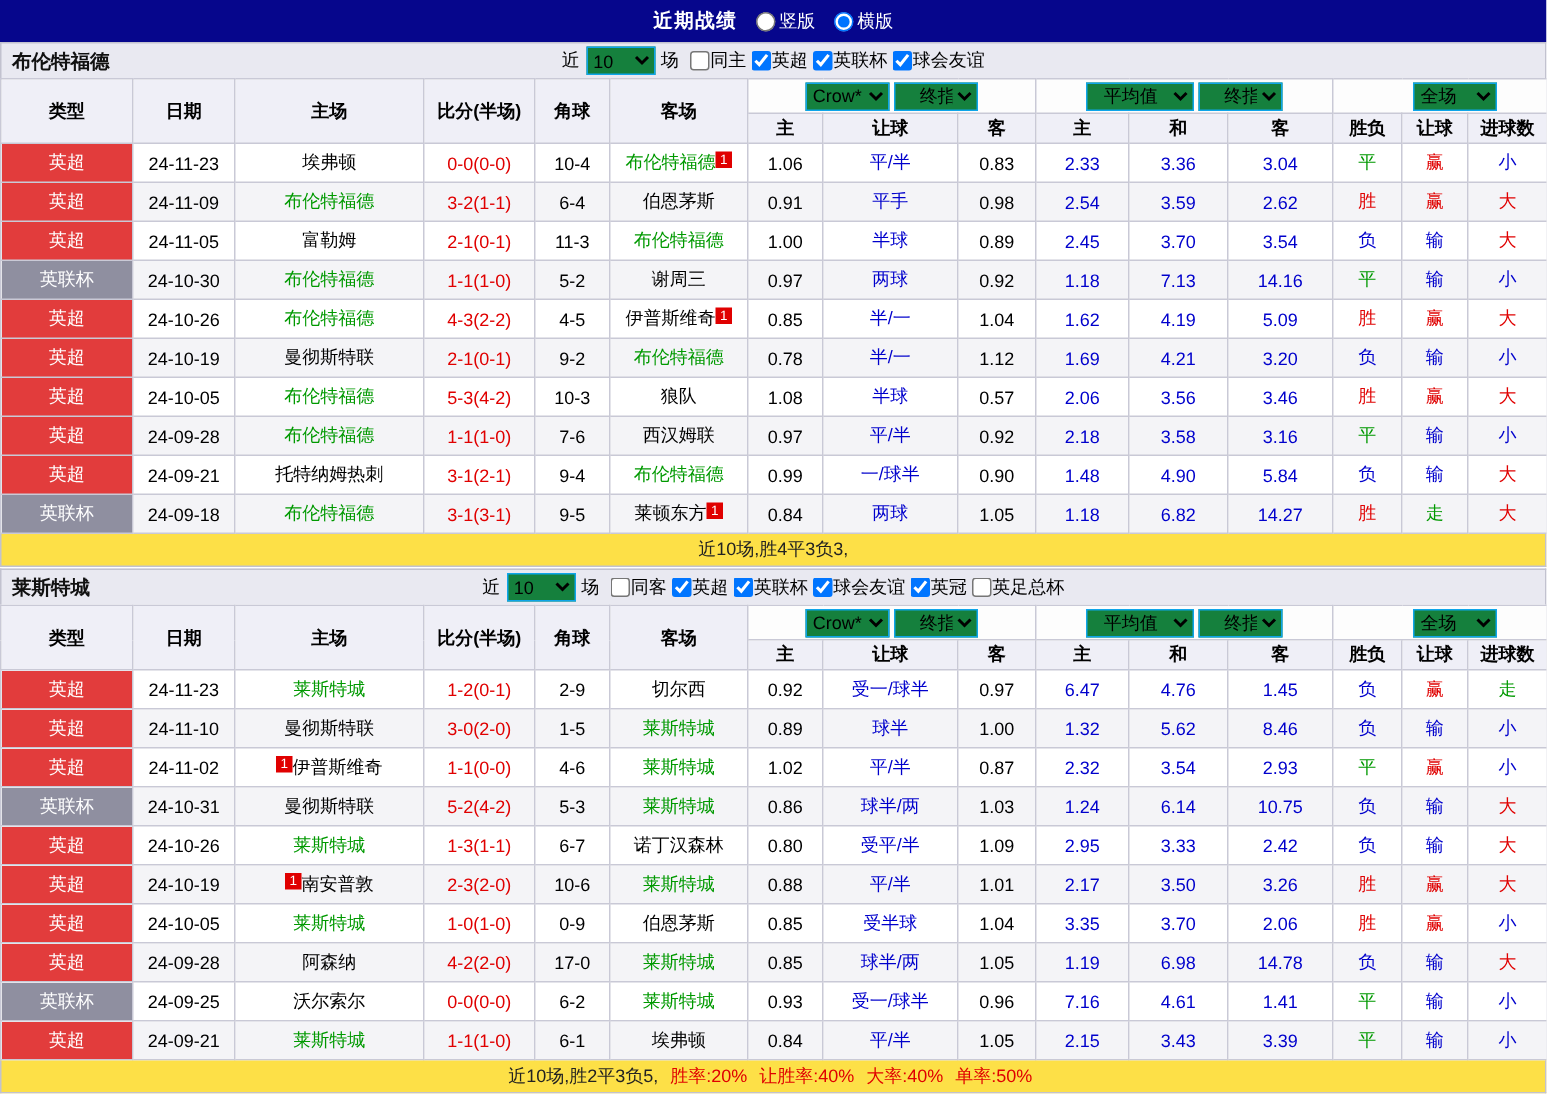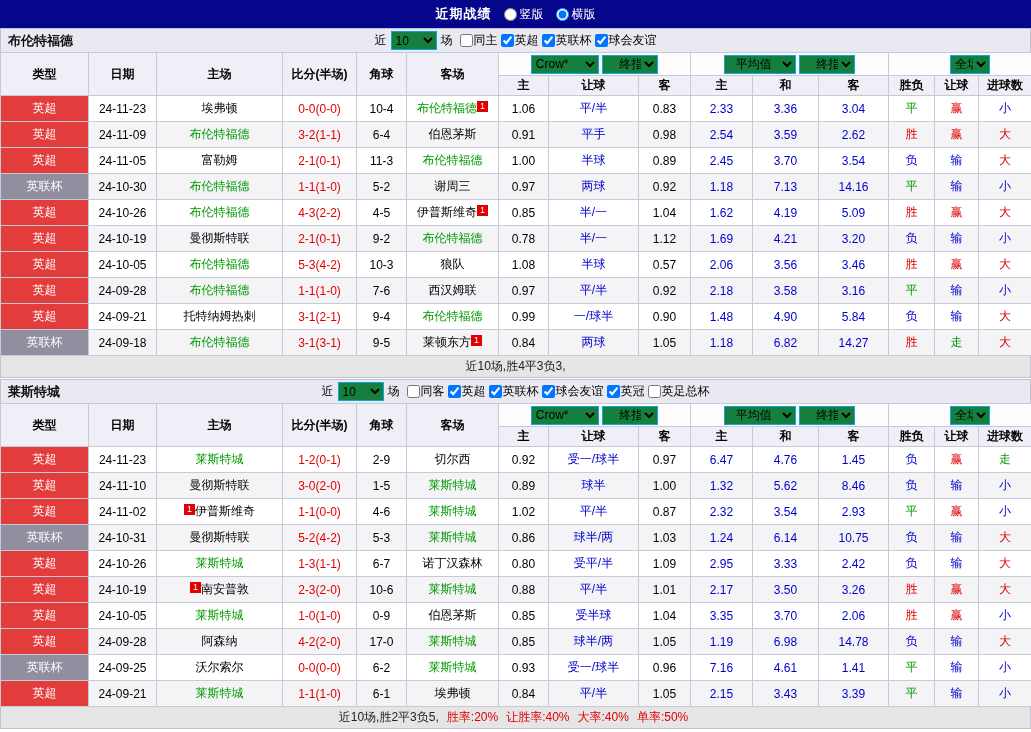--- a/index.html
+++ b/index.html
@@ -33,24 +33,24 @@
     align-items:center;
     justify-content:center;
   }
   .team-name { position:absolute; left:7px; font-weight:bold; font-size:13px; color:#111; }
   .filters { display:flex; align-items:center; gap:4px; }
   .cbs { display:inline-flex; align-items:center; }
   .cb { display:inline-flex; align-items:center; margin-left:3px; cursor:pointer; }
   .cb input { margin:0 1px 0 0; width:13px; height:13px; }
   .sel { font-size:12px; height:19px; background:#15803d; border:1px solid #0ea5e9; }
   .sel-count { width:46px; }
-  .sel-company { width:68px; }
+  .sel-company { width:56px; }
   .sel-stage { width:56px;padding-left:12px; }
   .sel-avg { width:72px;text-align:center; }
-  .sel-scope { width:40px;margin-left:20px; }
+  .sel-scope { width:56px;margin-left:20px; }
 
   table.grid { width:100%; border-collapse:collapse; table-layout:fixed; }
   .grid th, .grid td {
     border:1px solid #c9c9d6;
     text-align:center;
     padding:0 1px;
     overflow:hidden;
     white-space:nowrap;
   }
   .grid thead th { background:#efeff7; font-weight:bold; font-size:12px; }
@@ -78,21 +78,21 @@
     vertical-align:3px;
     text-align:center;
   }
 
   .summary {
     height:22px;
     display:flex;
     align-items:center;
     justify-content:center;
     gap:4px;
-    background:#e5e5e5;
+    background:#fde047;
     border-left:1px solid #c2c2cf;
     border-right:1px solid #c2c2cf;
     border-bottom:1px solid #c2c2cf;
   }
   .sum-prefix { color:#222; }
   .sum-stats span { color:#e00000; margin:0 4px; }
   .section + .section { margin-top:1px; }
 </style>
 </head>
 <body>

